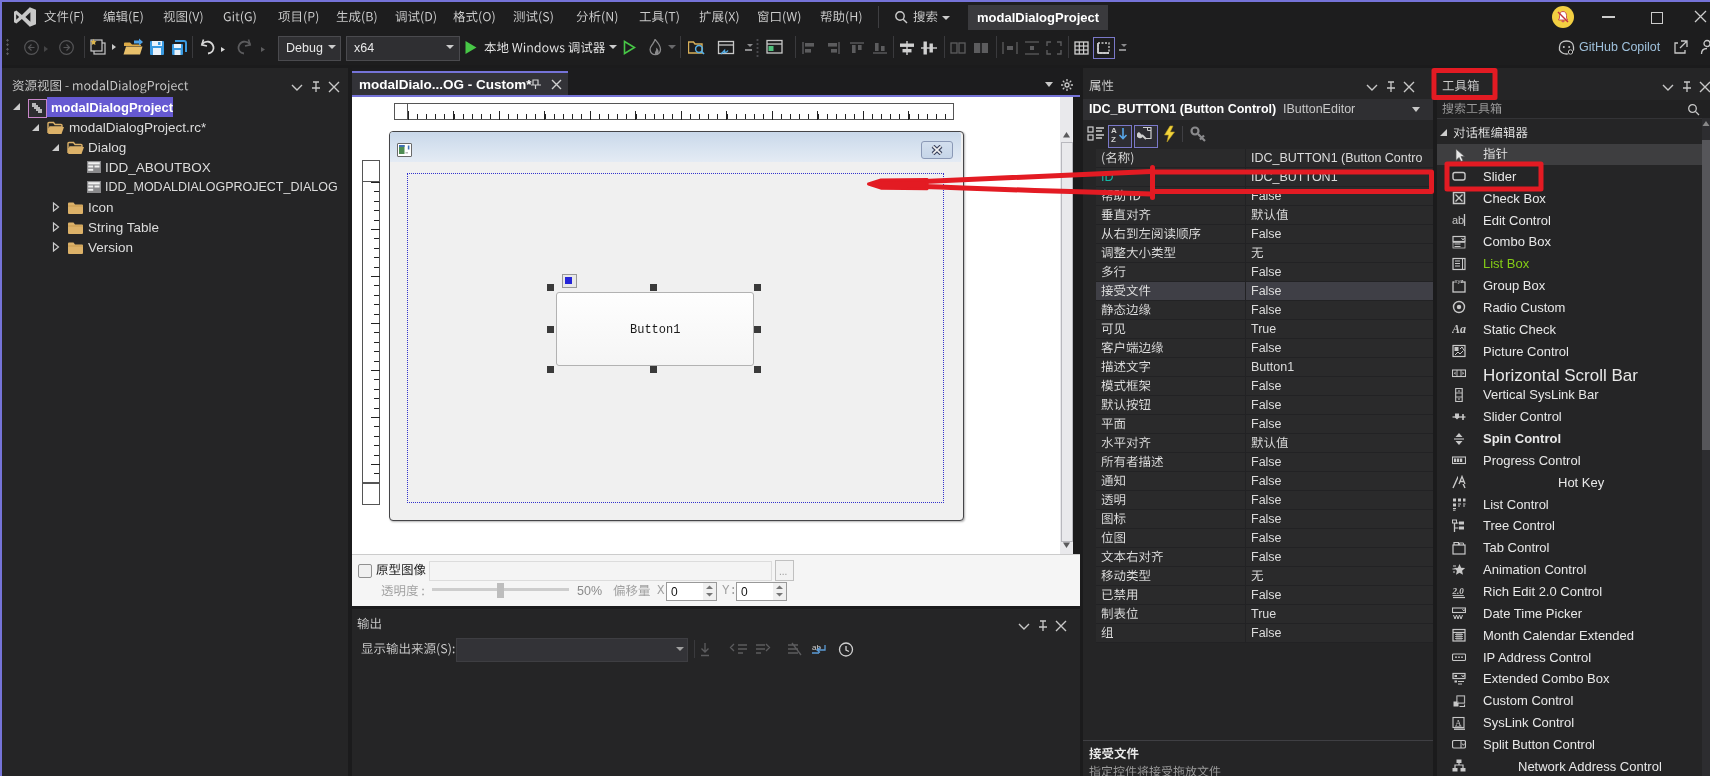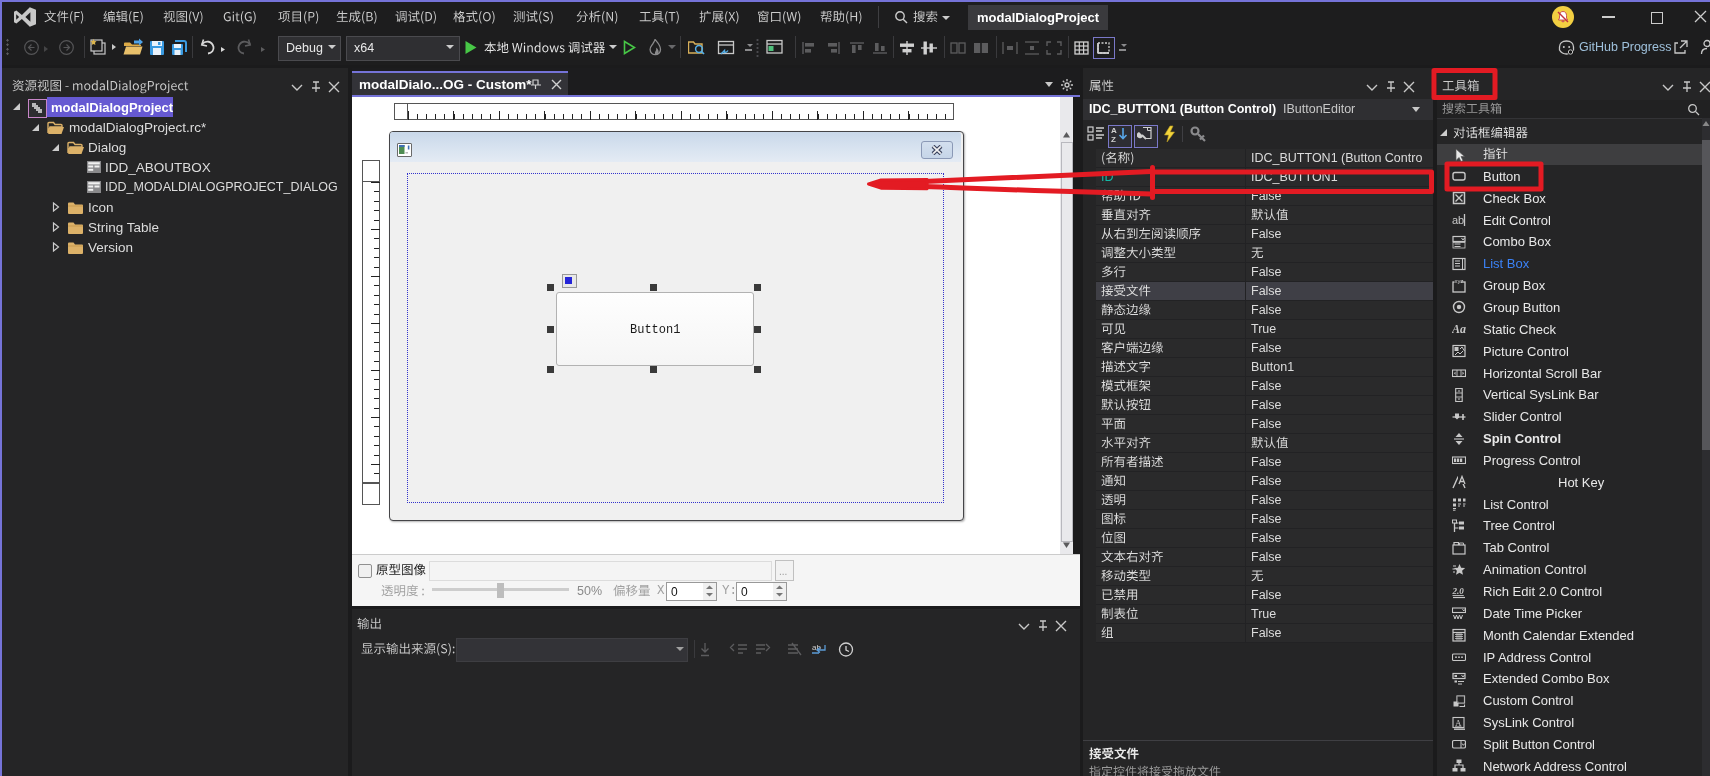--- a/index.html
+++ b/index.html
@@ -256,21 +256,21 @@
   </svg>
 <div class="abs" style="left:1119px;top:49px;width:7px;height:1.5px;background:#8a8a8c"></div>
 <div class="abs" style="left:1120.5px;top:44px;border-left:3.5px solid transparent;border-right:3.5px solid transparent;border-top:3.5px solid #8a8a8c"></div>
 <svg class="abs" style="left:1558px;top:40px" width="17" height="15" viewBox="0 0 17 15">
     <path d="M8.5 1 C4 1 1.5 3.5 1.5 7 v3 c1.5 2.5 4 4 7 4 s5.5 -1.5 7 -4 V7 C15.5 3.5 13 1 8.5 1 Z" fill="none" stroke="#c8c8c8" stroke-width="1.3"></path>
     <circle cx="5.8" cy="7" r="1" fill="#c8c8c8"></circle>
     <circle cx="11.2" cy="7" r="1" fill="#c8c8c8"></circle>
     <circle cx="12.5" cy="12" r="3" fill="#111"></circle>
     <circle cx="12.5" cy="12" r="2.2" fill="none" stroke="#c8c8c8" stroke-width="1"></circle>
   </svg>
-<div style="position:absolute;left:1579px;top:41px;font-family:'Liberation Sans', sans-serif;font-size:12.5px;color:#9fc1dc;font-weight:normal;white-space:pre;line-height:1;">GitHub Progress</div>
+<div style="position:absolute;left:1579px;top:41px;font-family:'Liberation Sans', sans-serif;font-size:12.5px;color:#9fc1dc;font-weight:normal;white-space:pre;line-height:1;">GitHub Copilot</div>
 <svg class="abs" style="left:1673px;top:39px" width="16" height="16" viewBox="0 0 16 16">
     <path d="M5 4 H2 V14 H12 V11" fill="none" stroke="#c8c8c8" stroke-width="1.3"></path>
     <path d="M8 2 H14 V8 M14 2 L7 9" fill="none" stroke="#c8c8c8" stroke-width="1.3"></path>
   </svg>
 <svg class="abs" style="left:1700px;top:39px" width="10" height="16" viewBox="0 0 10 16">
     <circle cx="7" cy="4.5" r="3" fill="none" stroke="#c8c8c8" stroke-width="1.3"></circle>
     <path d="M1.5 15 C1.5 11 4 9.5 7 9.5" fill="none" stroke="#c8c8c8" stroke-width="1.3"></path>
   </svg>
 <div style="position:absolute;left:12px;top:79px;line-height:0">
     <svg width="178" height="18" viewBox="0 -11.2 178 18" style="display:block;overflow:visible">
@@ -775,21 +775,21 @@
     <path d="M4 1 L4 12.5 L7 9.5 L9 13.5 L11 12.5 L9 8.5 L12.5 8.5 Z" fill="#e8e8e8" stroke="#555" stroke-width="0.7"></path>
   </svg>
 <div style="position:absolute;left:1483px;top:147.0px;line-height:0">
     <svg width="27" height="18" viewBox="0 -11.2 27 18" style="display:block;overflow:visible">
       <path d="M10.5 -9.8C9.5 -9.3 7.9 -8.9 6.4 -8.6V-10.5H5.5V-6.9C5.5 -5.8 5.9 -5.5 7.4 -5.5C7.7 -5.5 10.0 -5.5 10.3 -5.5C11.5 -5.5 11.8 -6.0 12.0 -7.6C11.7 -7.7 11.3 -7.8 11.1 -8.0C11.0 -6.6 10.9 -6.4 10.2 -6.4C9.7 -6.4 7.8 -6.4 7.4 -6.4C6.6 -6.4 6.4 -6.5 6.4 -6.9V-7.8C8.1 -8.1 9.9 -8.6 11.2 -9.1ZM6.4 -1.7H10.5V-0.4H6.4ZM6.4 -2.4V-3.7H10.5V-2.4ZM5.5 -4.5V1.0H6.4V0.4H10.5V0.9H11.4V-4.5ZM2.3 -10.5V-8.0H0.6V-7.1H2.3V-4.4L0.4 -3.9L0.7 -3.0L2.3 -3.5V-0.1C2.3 0.1 2.2 0.1 2.1 0.1C1.9 0.1 1.4 0.1 0.8 0.1C0.9 0.4 1.1 0.8 1.1 1.0C1.9 1.0 2.4 1.0 2.8 0.8C3.1 0.7 3.2 0.4 3.2 -0.1V-3.7L4.9 -4.2L4.8 -5.1L3.2 -4.7V-7.1H4.7V-8.0H3.2V-10.5Z M20.8 -10.4V-6.3H17.8V-5.4H20.8V1.0H21.7V-5.4H24.4V-6.3H21.7V-10.4ZM14.8 -10.5C14.4 -9.3 13.7 -8.2 12.9 -7.5C13.0 -7.2 13.3 -6.8 13.4 -6.6C13.8 -7.0 14.2 -7.6 14.6 -8.2H17.8V-9.1H15.2C15.3 -9.4 15.5 -9.8 15.7 -10.2ZM13.3 -4.3V-3.4H15.1V-0.9C15.1 -0.3 14.8 -0.0 14.6 0.1C14.7 0.3 14.9 0.7 15.0 0.9C15.2 0.7 15.6 0.5 18.0 -0.8C18.0 -1.0 17.9 -1.3 17.9 -1.6L16.0 -0.7V-3.4H17.7V-4.3H16.0V-6.0H17.4V-6.8H13.8V-6.0H15.1V-4.3Z" fill="#e8e8e8"></path>
     </svg>
   </div>
 <svg class="abs" style="left:1452px;top:169.35px" width="14" height="14" viewBox="0 0 14 14">
     <rect x="1" y="3.5" width="12" height="7.5" rx="2" fill="none" stroke="#c8c8c8" stroke-width="1.4"></rect>
   </svg>
-<div style="position:absolute;left:1483px;top:169.85px;font-family:'Liberation Sans', sans-serif;font-size:13px;color:#e8e8e8;font-weight:normal;white-space:pre;line-height:1;">Button</div>
+<div style="position:absolute;left:1483px;top:169.85px;font-family:'Liberation Sans', sans-serif;font-size:13px;color:#e8e8e8;font-weight:normal;white-space:pre;line-height:1;">Slider</div>
 <svg class="abs" style="left:1452px;top:191.2px" width="14" height="14" viewBox="0 0 14 14">
     <rect x="1.5" y="1.5" width="11" height="11" fill="none" stroke="#c8c8c8" stroke-width="1.5"></rect>
     <path d="M3.5 3.5 L10.5 10.5 M10.5 3.5 L3.5 10.5" stroke="#c8c8c8" stroke-width="1.4"></path>
   </svg>
 <div style="position:absolute;left:1483px;top:191.7px;font-family:'Liberation Sans', sans-serif;font-size:13px;color:#e8e8e8;font-weight:normal;white-space:pre;line-height:1;">Check Box</div>
 <svg class="abs" style="left:1452px;top:213.05px" width="14" height="14" viewBox="0 0 14 14">
     <text x="0" y="11" font-family="Liberation Sans" font-size="11" fill="#c8c8c8">ab</text>
     <line x1="12.5" y1="1" x2="12.5" y2="13" stroke="#c8c8c8" stroke-width="1.3"></line>
   </svg>
 <div style="position:absolute;left:1483px;top:213.55px;font-family:'Liberation Sans', sans-serif;font-size:13px;color:#e8e8e8;font-weight:normal;white-space:pre;line-height:1;">Edit Control</div>
@@ -798,49 +798,49 @@
     <path d="M9.5 3 l1.5 2 l1.5 -2" fill="none" stroke="#c8c8c8" stroke-width="1"></path>
     <path d="M2.5 9 h6 M2.5 11.5 h6" stroke="#c8c8c8" stroke-width="1.2"></path>
     <rect x="1" y="7.5" width="12" height="5.5" fill="none" stroke="#c8c8c8" stroke-width="0.8"></rect>
   </svg>
 <div style="position:absolute;left:1483px;top:235.4px;font-family:'Liberation Sans', sans-serif;font-size:13px;color:#e8e8e8;font-weight:normal;white-space:pre;line-height:1;">Combo Box</div>
 <svg class="abs" style="left:1452px;top:256.75px" width="14" height="14" viewBox="0 0 14 14">
     <rect x="1" y="1.5" width="12" height="11" fill="none" stroke="#c8c8c8" stroke-width="1.2"></rect>
     <path d="M3 4 h5 M3 6.5 h5 M3 9 h5" stroke="#c8c8c8" stroke-width="1.2"></path>
     <line x1="10.5" y1="2" x2="10.5" y2="12" stroke="#c8c8c8" stroke-width="1"></line>
   </svg>
-<div style="position:absolute;left:1483px;top:257.25px;font-family:'Liberation Sans', sans-serif;font-size:13px;color:#3b82f6;font-weight:normal;white-space:pre;line-height:1;">List Box</div>
+<div style="position:absolute;left:1483px;top:257.25px;font-family:'Liberation Sans', sans-serif;font-size:13px;color:#84cc16;font-weight:normal;white-space:pre;line-height:1;">List Box</div>
 <svg class="abs" style="left:1452px;top:278.6px" width="14" height="14" viewBox="0 0 14 14">
     <rect x="1" y="3" width="12" height="10" fill="none" stroke="#c8c8c8" stroke-width="1.3"></rect>
     <rect x="2.5" y="0.5" width="6" height="3.5" fill="#252526"></rect>
     <text x="2.5" y="4" font-family="Liberation Sans" font-size="6" fill="#c8c8c8">xyz</text>
   </svg>
 <div style="position:absolute;left:1483px;top:279.1px;font-family:'Liberation Sans', sans-serif;font-size:13px;color:#e8e8e8;font-weight:normal;white-space:pre;line-height:1;">Group Box</div>
 <svg class="abs" style="left:1452px;top:300.45000000000005px" width="14" height="14" viewBox="0 0 14 14">
     <circle cx="7" cy="7" r="5.5" fill="none" stroke="#c8c8c8" stroke-width="1.4"></circle>
     <circle cx="7" cy="7" r="2.2" fill="#c8c8c8"></circle>
   </svg>
-<div style="position:absolute;left:1483px;top:300.95000000000005px;font-family:'Liberation Sans', sans-serif;font-size:13px;color:#e8e8e8;font-weight:normal;white-space:pre;line-height:1;">Group Button</div>
+<div style="position:absolute;left:1483px;top:300.95000000000005px;font-family:'Liberation Sans', sans-serif;font-size:13px;color:#e8e8e8;font-weight:normal;white-space:pre;line-height:1;">Radio Custom</div>
 <svg class="abs" style="left:1452px;top:322.3px" width="14" height="14" viewBox="0 0 14 14">
     <text x="0" y="11" font-family="Liberation Serif" font-size="12" font-style="italic" font-weight="bold" fill="#c8c8c8">Aa</text>
   </svg>
 <div style="position:absolute;left:1483px;top:322.8px;font-family:'Liberation Sans', sans-serif;font-size:13px;color:#e8e8e8;font-weight:normal;white-space:pre;line-height:1;">Static Check</div>
 <svg class="abs" style="left:1452px;top:344.15px" width="14" height="14" viewBox="0 0 14 14">
     <rect x="1" y="1.5" width="12" height="11" fill="none" stroke="#c8c8c8" stroke-width="1.2"></rect>
     <rect x="2.5" y="3" width="4" height="4" fill="#c8c8c8"></rect>
     <path d="M8 5 l2 -2 l2.5 4 M3 11 l3 -3 l2 2 l3 -3" stroke="#c8c8c8" stroke-width="1" fill="none"></path>
   </svg>
 <div style="position:absolute;left:1483px;top:344.65px;font-family:'Liberation Sans', sans-serif;font-size:13px;color:#e8e8e8;font-weight:normal;white-space:pre;line-height:1;">Picture Control</div>
 <svg class="abs" style="left:1452px;top:366.0px" width="14" height="14" viewBox="0 0 14 14">
     <rect x="0.5" y="4" width="13" height="6.5" fill="none" stroke="#c8c8c8" stroke-width="1.1"></rect>
     <path d="M3.5 5.5 L2 7.2 L3.5 9 Z M10.5 5.5 L12 7.2 L10.5 9 Z" fill="#c8c8c8"></path>
     <line x1="5" y1="4" x2="5" y2="10.5" stroke="#c8c8c8" stroke-width="0.9"></line>
     <line x1="9" y1="4" x2="9" y2="10.5" stroke="#c8c8c8" stroke-width="0.9"></line>
   </svg>
-<div style="position:absolute;left:1483px;top:366.5px;font-family:'Liberation Sans', sans-serif;font-size:13px;color:#e8e8e8;font-weight:normal;white-space:pre;line-height:1;">Horizontal Scroll Bar</div>
+<div style="position:absolute;left:1483px;top:366.5px;font-family:'Liberation Sans', sans-serif;font-size:17px;color:#e8e8e8;font-weight:normal;white-space:pre;line-height:1;">Horizontal Scroll Bar</div>
 <svg class="abs" style="left:1452px;top:387.85px" width="14" height="14" viewBox="0 0 14 14">
     <rect x="3.7" y="0.5" width="6.5" height="13" fill="none" stroke="#c8c8c8" stroke-width="1.1"></rect>
     <path d="M5.5 3.5 L7 2 L8.5 3.5 Z M5.5 10.5 L7 12 L8.5 10.5 Z" fill="#c8c8c8"></path>
     <line x1="3.7" y1="5" x2="10.2" y2="5" stroke="#c8c8c8" stroke-width="0.9"></line>
     <line x1="3.7" y1="9" x2="10.2" y2="9" stroke="#c8c8c8" stroke-width="0.9"></line>
   </svg>
 <div style="position:absolute;left:1483px;top:388.35px;font-family:'Liberation Sans', sans-serif;font-size:13px;color:#e8e8e8;font-weight:normal;white-space:pre;line-height:1;">Vertical SysLink Bar</div>
 <svg class="abs" style="left:1452px;top:409.70000000000005px" width="14" height="14" viewBox="0 0 14 14">
     <line x1="0.5" y1="7" x2="13.5" y2="7" stroke="#c8c8c8" stroke-width="1.3"></line>
     <path d="M3 3.5 h4 v4 l-2 2 l-2 -2 Z" fill="#c8c8c8"></path>
@@ -943,21 +943,21 @@
     <line x1="9" y1="3.5" x2="9" y2="11" stroke="#c8c8c8" stroke-width="1"></line>
     <path d="M10 6.5 l1.4 1.8 l1.4 -1.8" fill="none" stroke="#c8c8c8" stroke-width="1"></path>
   </svg>
 <div style="position:absolute;left:1483px;top:737.95px;font-family:'Liberation Sans', sans-serif;font-size:13px;color:#e8e8e8;font-weight:normal;white-space:pre;line-height:1;">Split Button Control</div>
 <svg class="abs" style="left:1452px;top:759.3000000000001px" width="14" height="14" viewBox="0 0 14 14">
     <path d="M7 1 v5 M7 6 h-4 v3 M7 6 h4 v3" stroke="#c8c8c8" stroke-width="1.2" fill="none"></path>
     <rect x="4.5" y="0.5" width="5" height="3.5" fill="#c8c8c8"></rect>
     <rect x="0.5" y="9" width="5" height="3.5" fill="#c8c8c8"></rect>
     <rect x="8.5" y="9" width="5" height="3.5" fill="#c8c8c8"></rect>
   </svg>
-<div style="position:absolute;left:1483px;top:759.8000000000001px;font-family:'Liberation Sans', sans-serif;font-size:13px;color:#e8e8e8;font-weight:normal;white-space:pre;line-height:1;">Network Address Control</div>
+<div style="position:absolute;left:1518px;top:759.8000000000001px;font-family:'Liberation Sans', sans-serif;font-size:13px;color:#e8e8e8;font-weight:normal;white-space:pre;line-height:1;">Network Address Control</div>
 <div class="abs" style="left:1702px;top:118px;width:8px;height:658px;background:#2d2d30"></div>
 <svg class="abs" style="left:1702px;top:120px" width="8" height="7" viewBox="0 0 8 7">
     <path d="M4 1 L7.5 6 H0.5 Z" fill="#888"></path>
   </svg>
 <div class="abs" style="left:1702px;top:140px;width:8px;height:310px;background:#56565a"></div>
 <svg class="abs" style="left:0;top:0;pointer-events:none" width="1710" height="776" viewBox="0 0 1710 776">
 <g stroke="#e31b23" fill="none" stroke-width="5" stroke-linejoin="round" stroke-linecap="round">
 <rect x="1434" y="70.5" width="61" height="27"></rect>
 <rect x="1447" y="164" width="94" height="25"></rect>
 <path d="M1152.5 172 H1431.5 V191.5 H1152.5 Z"></path>

